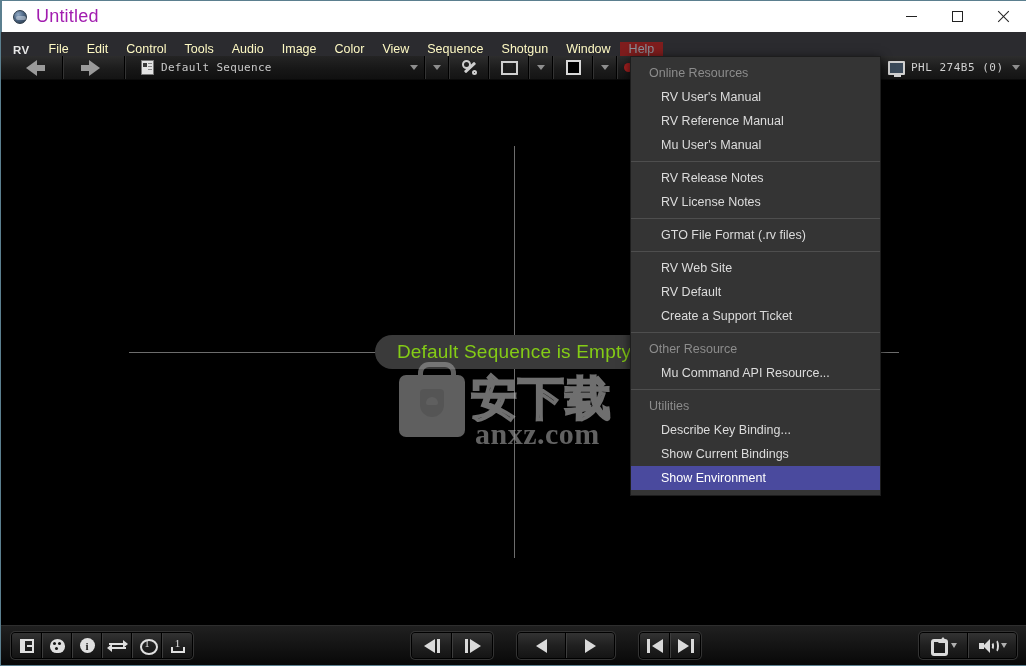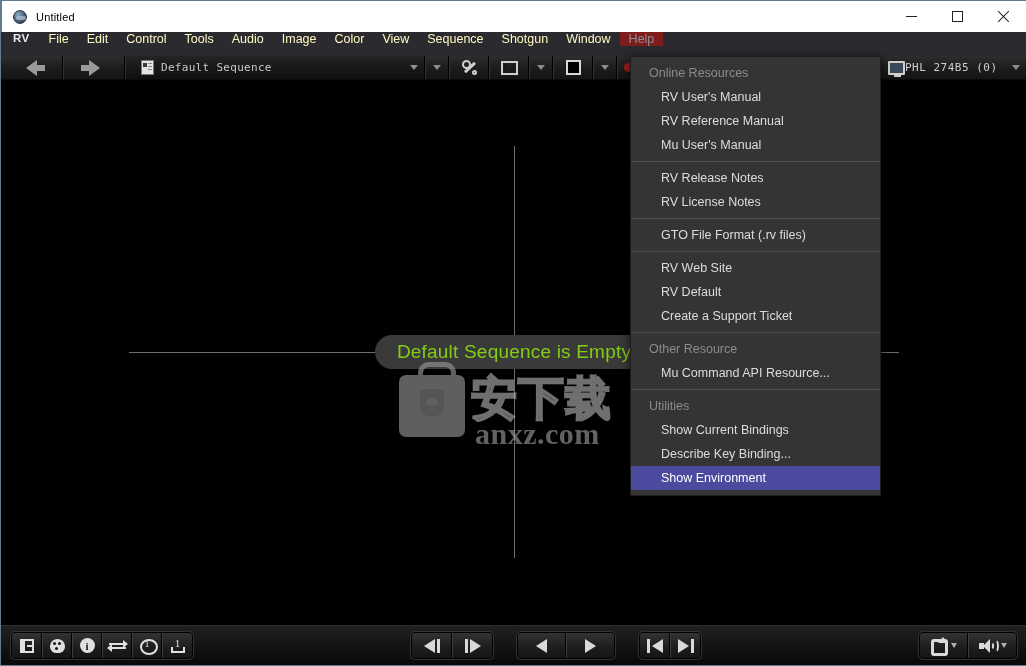--- a/index.html
+++ b/index.html
@@ -37,21 +37,21 @@
     background: radial-gradient(circle at 35% 30%, #8fa8c4 0%, #4a6380 50%, #24323f 100%);
     border: 1px solid #2b3a48;
   }
   .title-icon .globe:after {
     content: ""; position: absolute; left: 2px; top: 5px;
     width: 10px; height: 4px;
     background: #cfd9e4; opacity: .55;
     border-radius: 2px;
   }
   .title-text {
-    font-size: 11px; color: #000000; letter-spacing: .2px;
+    font-size: 18px; color: #a21caf; letter-spacing: .2px;
   }
   .win-controls {
     margin-left: auto; display: flex; height: 32px;
   }
   .win-btn {
     width: 46px; height: 32px;
     display: flex; align-items: center; justify-content: center;
     color: #222; font-size: 12px;
   }
   .glyph-min { display: block; width: 11px; height: 1px; background: #222; }
@@ -62,21 +62,21 @@
     width: 15px; height: 1px; background: #222;
   }
   .glyph-close:before { transform: rotate(45deg); }
   .glyph-close:after  { transform: rotate(-45deg); }
 
   
   .menubar {
     position: absolute; top: 32px; left: 0;
     width: 1026px; height: 24px;
     background: #2b2b2f;
-    display: flex; align-items: flex-start;
+    display: flex; align-items: flex-end;
     font-size: 12.5px;
   }
   .menu-item {
     display: flex; align-items: center;
     padding: 0 9px;
     color: #fef9c3;
     white-space: nowrap;
   }
   .menu-item.brand { font-weight: bold; font-size: 11.5px; letter-spacing: .4px; color: #e8e8e8; padding: 0 10px 0 12px; }
   .menu-item.active { background: #7f1d1d; color: #8a9099; }
@@ -180,21 +180,21 @@
   .tb-chan { width: 58px; justify-content: flex-start; padding-left: 6px; gap: 3px; }
   .dot { width: 9px; height: 9px; border-radius: 50%; flex: none; }
   .dot.r { background: #a51f1f; }
   .dot.g { background: #1f7aa5; }
   .dot.b { background: #6b6b6b; }
 
   .tb-spacer { flex: 1; border-left: 1px solid #333; border-right: none;
     background: linear-gradient(#2a2a2a 0%, #191919 55%, #101010 100%); }
 
   .tb-monitor {
-    width: 148px; justify-content: flex-start; padding-left: 8px;
+    width: 148px; justify-content: flex-start; gap: 6px; padding-left: 8px;
   }
   .icon-monitor {
     width: 17px; height: 14px; position: relative; flex: none;
     border: 2px solid #d0d0d0; background: #3b4a5a; border-radius: 1px;
   }
   .icon-monitor:after {
     content: ""; position: absolute; left: 4px; bottom: -4px;
     width: 7px; height: 2px; background: #d0d0d0;
   }
   .mon-label {
@@ -580,22 +580,22 @@
     <div class="dd-item">RV Web Site</div>
     <div class="dd-item">RV Default</div>
     <div class="dd-item">Create a Support Ticket</div>
 
     <div class="dd-sep"></div>
     <div class="dd-header">Other Resource</div>
     <div class="dd-item">Mu Command API Resource...</div>
 
     <div class="dd-sep"></div>
     <div class="dd-header">Utilities</div>
+    <div class="dd-item">Describe Key Binding...</div>
     <div class="dd-item">Show Current Bindings</div>
-    <div class="dd-item">Describe Key Binding...</div>
     <div class="dd-item selected">Show Environment</div>
   </div>
 
   <div class="bottombar">
     <div class="btn-group grp-left">
       <div class="bbtn">
           <span class="ic ic-panel"></span>
         </div>
       <div class="bbtn">
           <span class="ic ic-palette"></span>

